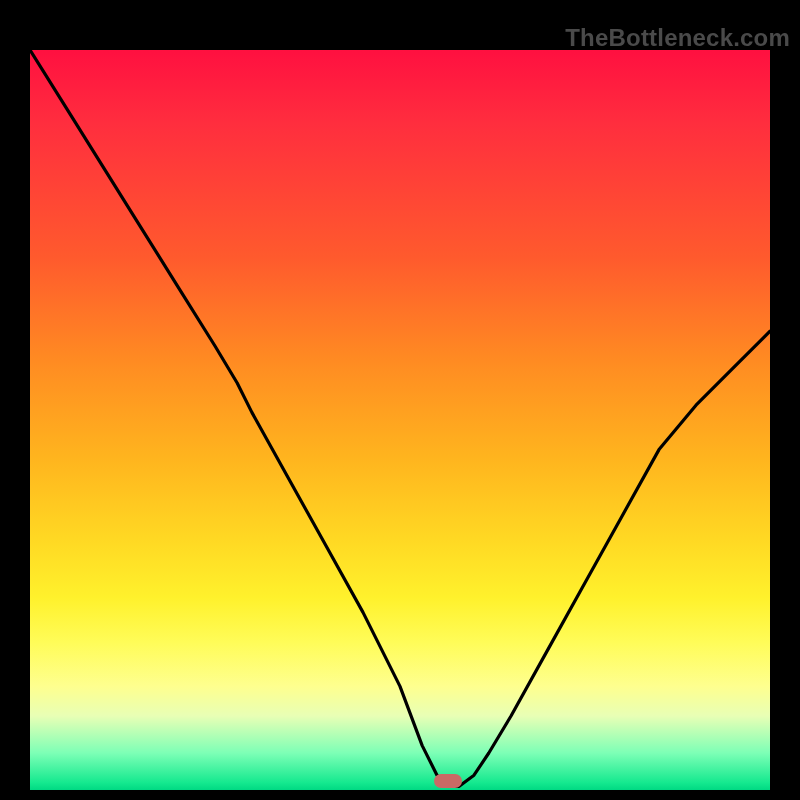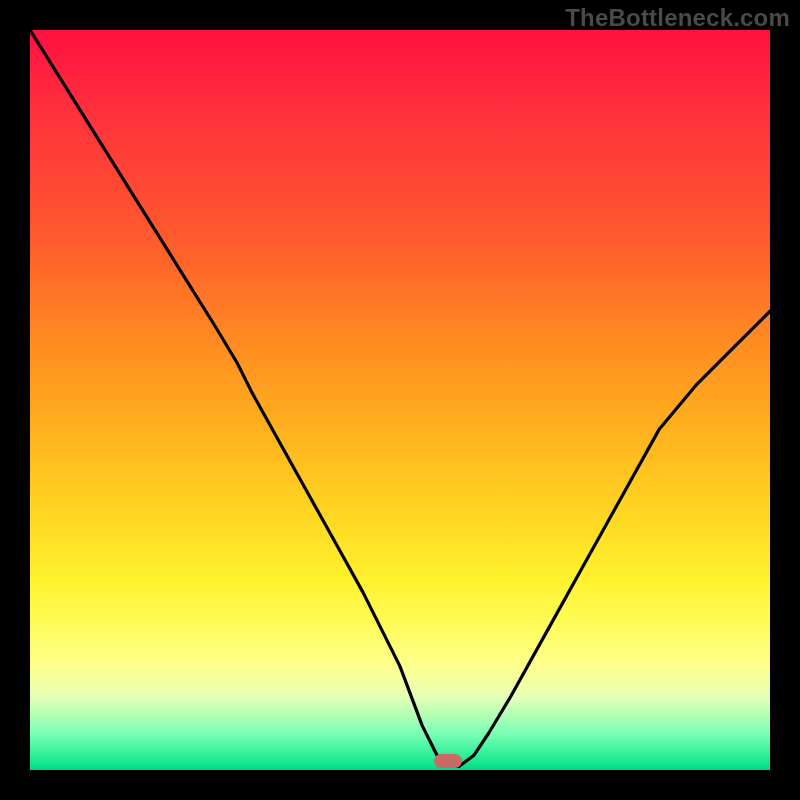--- a/index.html
+++ b/index.html
@@ -8,20 +8,21 @@
     width: 800px;
     height: 800px;
     background: #000000;
     overflow: hidden;
   }
   .container {
     position: relative;
     width: 800px;
     height: 692px;
     background: #000000;
+    margin-top: 20px;
   }
   .watermark {
     position: absolute;
     top: 4px;
     right: 10px;
     color: #4a4a4a;
     font-family: Arial, Helvetica, sans-serif;
     font-size: 24px;
     font-weight: 600;
     letter-spacing: 0.2px;

